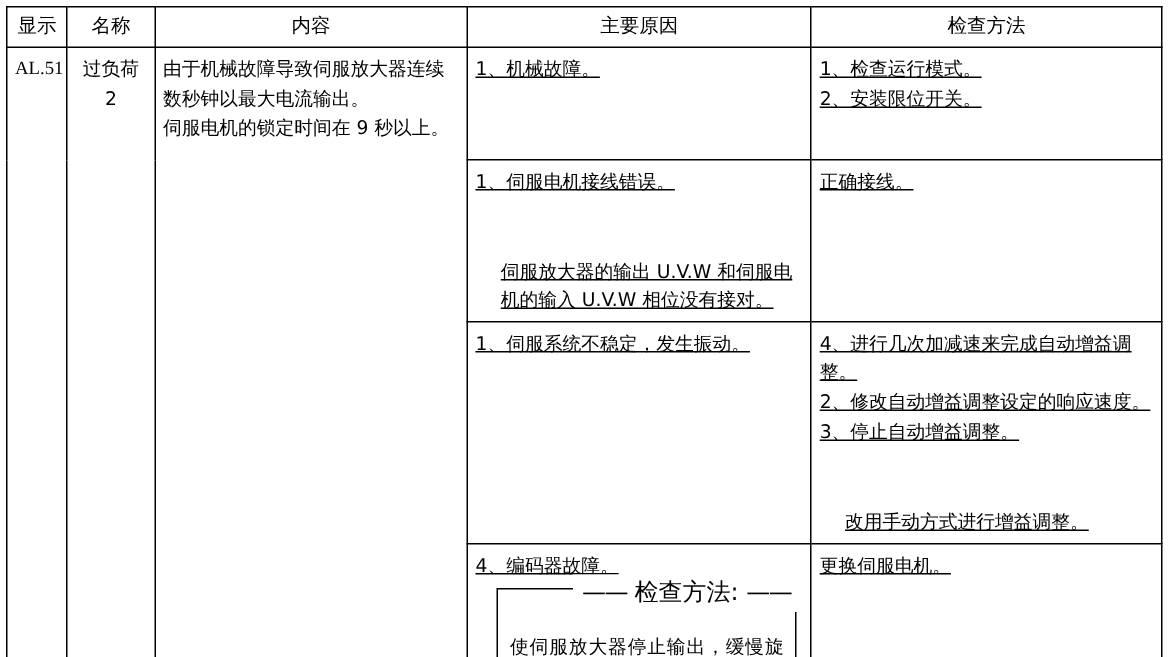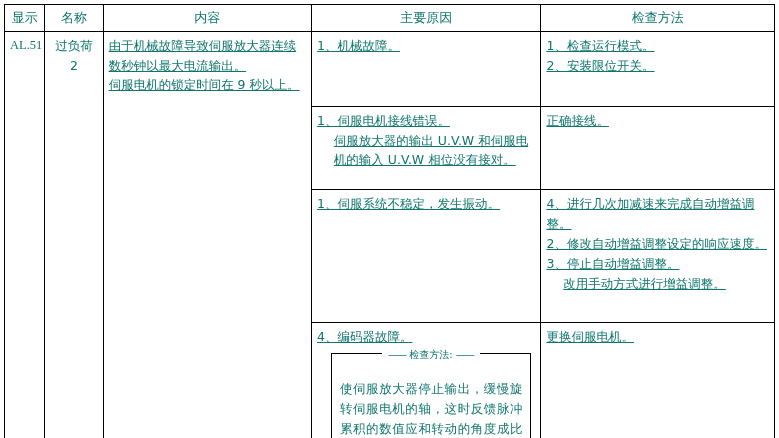--- a/index.html
+++ b/index.html
@@ -6,21 +6,21 @@
     margin: 0;
     padding: 0;
     background: #ffffff;
   }
   .page {
     position: relative;
     width: 779px;
     height: 438px;
     background: #ffffff;
     font-family: "DejaVu Sans", sans-serif;
-    color: #0f766e;
+    color: #000000;
     overflow: hidden;
   }
   table.doc {
     border-collapse: collapse;
     width: 771px;
     margin: 4px 0 0 4px;
     table-layout: fixed;
   }
   table.doc th, table.doc td {
     border: 1px solid #000000;
@@ -40,53 +40,53 @@
   .col-c { width: 207px; }
   .col-d { width: 228px; }
   .col-e { width: 232px; }
   .code-cell { text-align: center; font-family: "Liberation Serif", serif; font-size: 13px; }
   .name-cell { text-align: center; }
 
   .hdr-row th { height: 20px; }
 
   .lines p {
     margin: 0;
-    text-decoration: underline;
   }
   .num-list {
     margin: 0;
     padding: 0;
     list-style: none;
   }
   .num-list > li {
     margin: 0 0 0.05em 0;
     padding: 0;
     text-indent: 0;
     text-decoration: underline;
   }
   .num-list > li .sub {
     display: block;
     padding-left: 1.35em;
+    margin-top: 40px;
   }
 
   
   .method-box {
     margin: 6px 4px 2px 14px;
     border: 1px solid #000;
     padding: 6px 8px 6px 8px;
     position: relative;
   }
   .method-title {
     position: relative;
     top: -16px;
     margin-bottom: -10px;
     background: #ffffff;
     display: inline-block;
     padding: 0 6px;
-    font-size: 10px;
+    font-size: 16px;
     left: 42px;
   }
   .method-title .dash {
     letter-spacing: -1px;
   }
   .method-body {
     font-size: 12.5px;
     line-height: 1.6;
     text-align: justify;
   }

